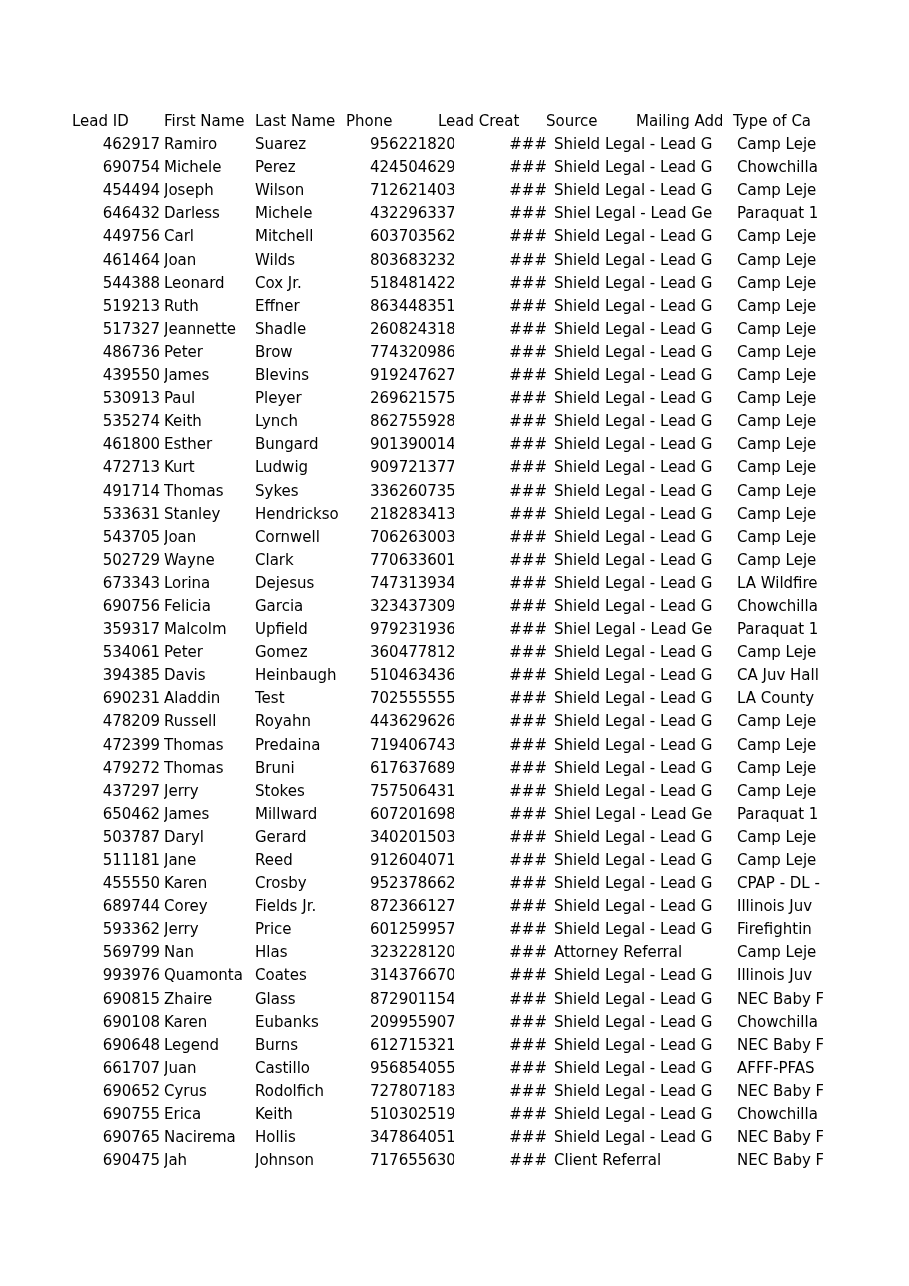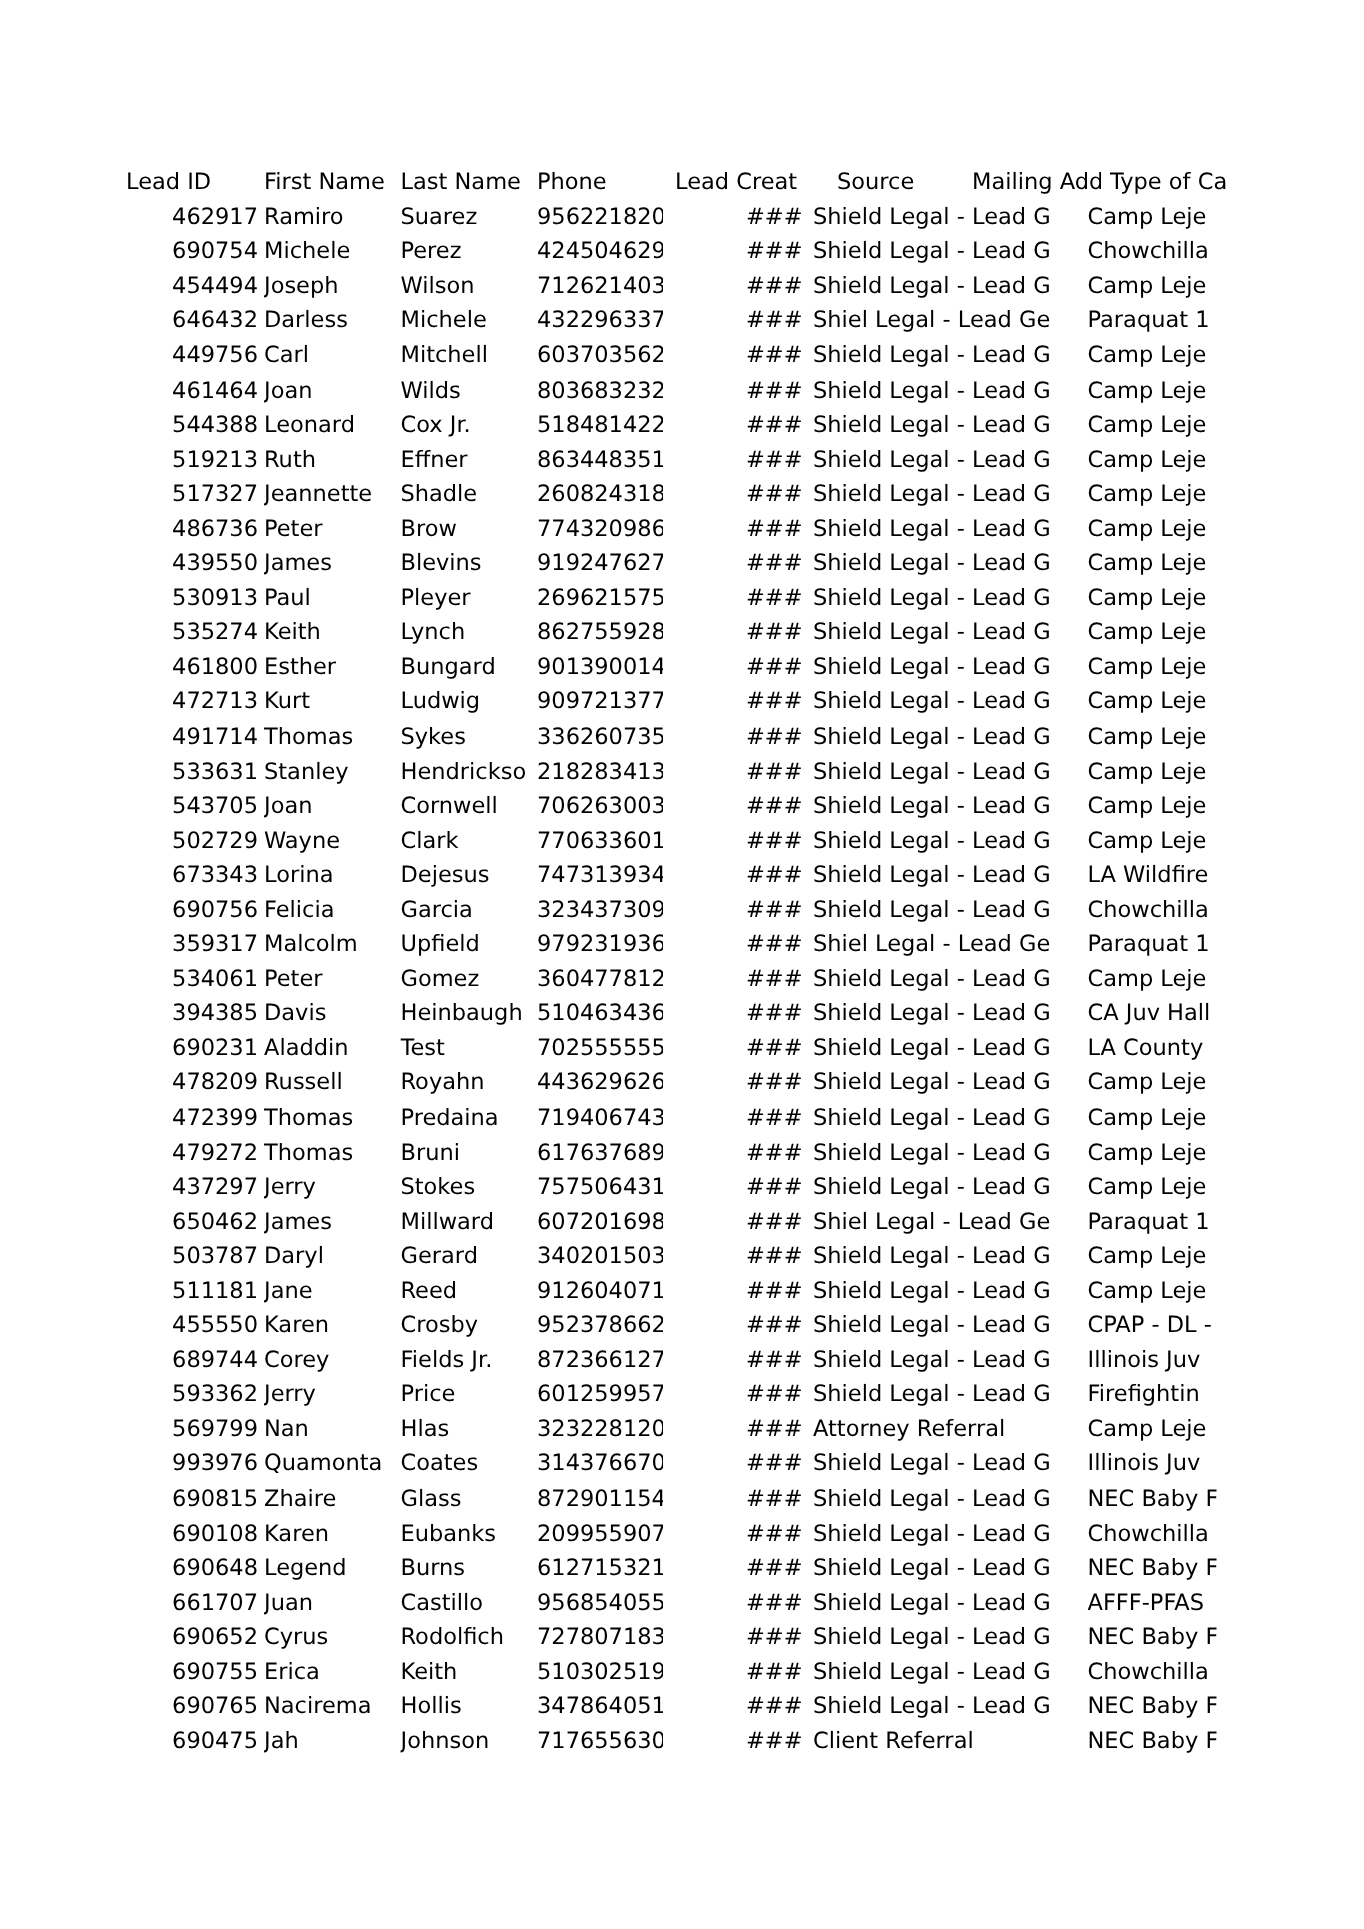--- a/index.html
+++ b/index.html
@@ -8,55 +8,55 @@
     background: #ffffff;
     width: 909px;
     height: 1286px;
     overflow: hidden;
     font-family: "DejaVu Sans", sans-serif;
     font-size: 15px;
     color: #000000;
   }
   .sheet {
     position: absolute;
-    left: 84px;
+    left: 72px;
     top: 110px;
   }
   .row {
     display: flex;
     height: 23.1px;
     line-height: 23.1px;
     white-space: nowrap;
   }
   .c {
     flex: none;
     overflow: hidden;
     box-sizing: border-box;
   }
   
   .c-id     { width: 92px; text-align: right; padding-right: 4px; }
   .c-first  { width: 91px; }
   .c-last   { width: 91px; }
-  .c-phone  { width: 92px; }
+  .c-phone  { width: 92px; margin-left: 24px; }
   .c-phone .clip { display: inline-block; width: 84px; overflow: hidden; white-space: nowrap; vertical-align: top; }
   .c-created{ width: 92px; text-align: right; padding-right: 7px; }
   .c-source { width: 183px; }
   .c-type   { width: 91px; }
   .c-type .clip { display: inline-block; width: 86px; overflow: hidden; white-space: nowrap; vertical-align: top; }
   
   .h-id     { width: 92px; }
   .h-first  { width: 91px; }
   .h-last   { width: 91px; }
   .h-phone  { width: 92px; }
   .h-created{ width: 92px; }
   .h-source { width: 90px; margin-left: 16px; }
   .h-mailing{ width: 92px; }
   .h-mailing .clip { display: inline-block; width: 86px; overflow: hidden; white-space: nowrap; vertical-align: top; }
   .h-type   { width: 91px; }
-  .h-type .clip { display: inline-block; width: 88px; overflow: hidden; white-space: nowrap; vertical-align: top; }
+  .h-type .clip { display: inline-block; width: 88px; overflow: hidden; white-space: nowrap; vertical-align: top; text-align: center; }
 </style>
 </head>
 <body>
 
 <div class="sheet">
   <div class="row">
     <div class="c h-id">Lead ID</div>
     <div class="c h-first">First Name</div>
     <div class="c h-last">Last Name</div>
     <div class="c h-phone">Phone</div>

